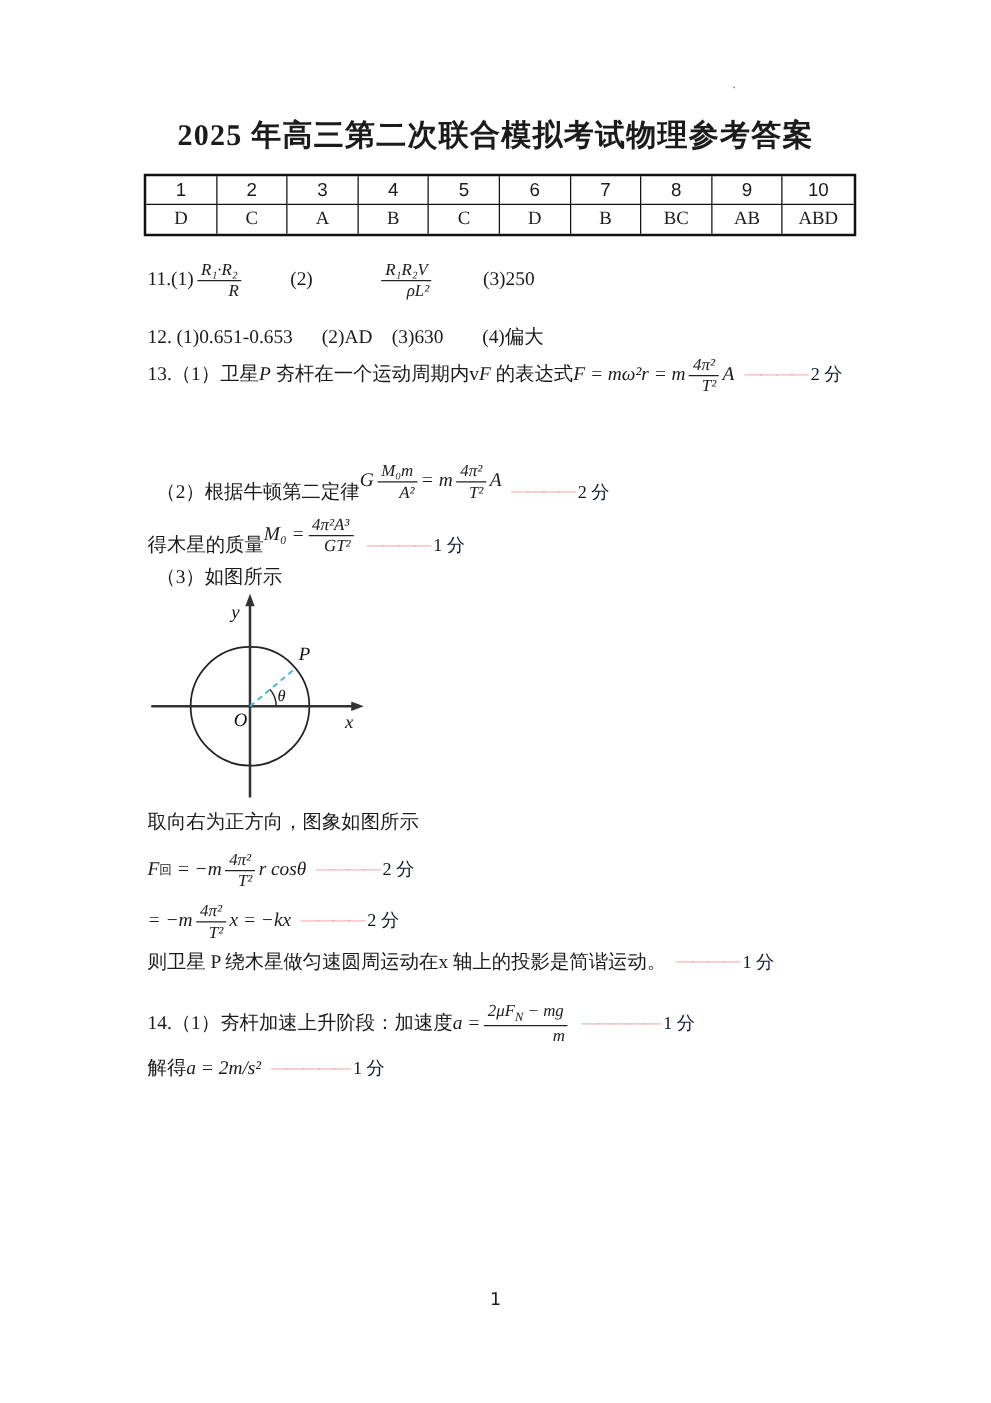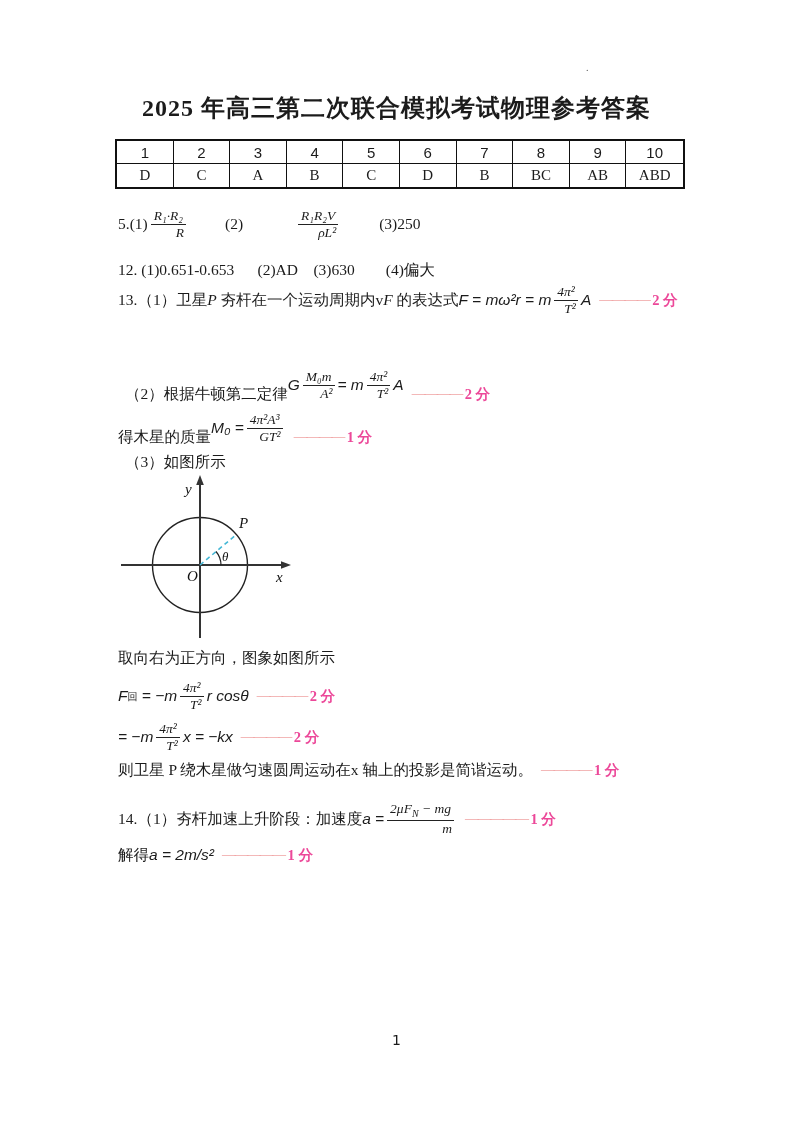--- a/index.html
+++ b/index.html
@@ -1,28 +1,28 @@
 <!DOCTYPE html>
 <html><head>
 <meta charset="utf-8">
 <style>
   html,body{margin:0;padding:0;background:#ffffff;}
   #page{position:relative;width:793px;height:1122px;background:#ffffff;overflow:hidden;
         font-family:"Liberation Serif",serif;color:#1b1b1b;}
   .line{position:absolute;display:flex;align-items:center;white-space:pre;
         font-size:15.5px;line-height:1.3;}
-  .math{font-family:Liberation Sans, sans-serif;font-style:italic;}
+  .math{font-family:Liberation Serif, serif;font-style:italic;}
   .mvar{font-family:"Liberation Serif",serif;font-style:italic;}
   .frac{display:inline-flex;flex-direction:column;align-items:flex-end;vertical-align:middle;
         line-height:1.15;font-size:13.5px;margin:0 3px;font-style:italic;}
   .frac .num{border-bottom:1px solid #222;padding:0 3px;}
   .frac .den{padding:0 2px;}
   .raised{position:relative;top:-9px;}
   .rdash{color:#f0a2a2;letter-spacing:-1.5px;margin:0 3px 0 8px;font-size:14px;font-style:normal;}
-  .score{color:#ec4899;font-size:14.5px;font-style:normal;font-weight:bold;}
+  .score{color:#0f172a;font-size:14.5px;font-style:normal;}
   .msub{font-size:10px;vertical-align:-4px;font-style:normal;}
   .msub-i{font-size:10px;vertical-align:-4px;font-style:italic;}
   
   .title{position:absolute;top:92px;left:0;width:100%;text-align:center;
          font-size:24px;font-weight:bold;letter-spacing:1px;}
   
   .atable{position:absolute;left:115px;top:139px;width:566px;border:2px solid #111;}
   .trow{display:grid;grid-template-columns:repeat(10,1fr);}
   .tcell{border-right:1px solid #111;text-align:center;font-size:15px;
          display:flex;align-items:center;justify-content:center;}
@@ -66,21 +66,21 @@
       <div class="tcell">C</div>
       <div class="tcell">D</div>
       <div class="tcell">B</div>
       <div class="tcell">BC</div>
       <div class="tcell">AB</div>
       <div class="tcell">ABD</div>
     </div>
   </div>
 
   <div class="line" style="left:118px;top:200px;height:48px;">
-    <span>5.(1)</span>
+    <span>11.(1)</span>
     <span class="frac">
       <span class="num">R₁·R₂</span>
       <span class="den">R</span>
     </span>
     <span class="spacer-a"></span>
     <span>(2)</span>
     <span class="spacer-b"></span>
     <span class="frac">
       <span class="num">R₁R₂V</span>
       <span class="den">ρL²</span>

